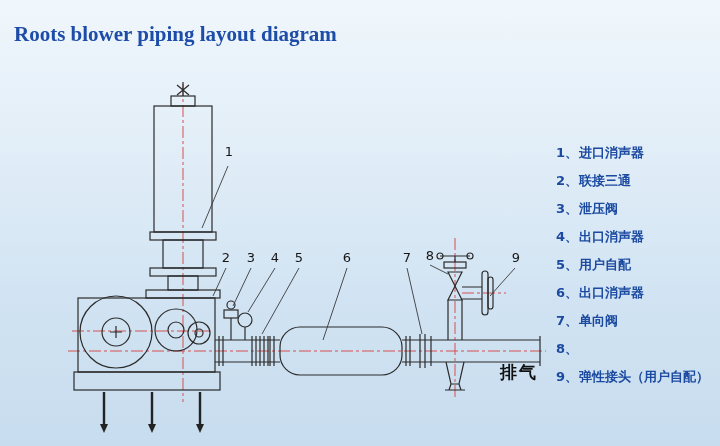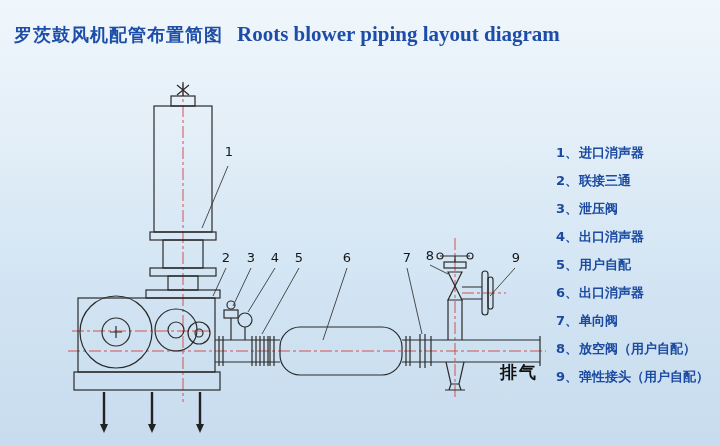--- a/index.html
+++ b/index.html
@@ -36,21 +36,20 @@
     position:absolute;left:500px;top:361px;
     font-size:17px;font-weight:bold;color:#111;letter-spacing:2px;
   }
 </style>
 </head>
 <body>
 
 <div class="page">
 
   <div class="title-bar">
-    <span class="title-zh">罗茨鼓风机配管布置简图</span>
     <span class="title-en">Roots blower piping layout diagram</span>
   </div>
 
   <svg class="drawing" width="720" height="446" viewBox="0 0 720 446">
 
     <g>
       <path class="cl" d="M68 351 H546"></path>
       <path class="cl" d="M72 331 H212"></path>
       <path class="cl" d="M183 84 V402"></path>
       <path class="cl" d="M455 238 V400"></path>
@@ -187,21 +186,20 @@
     <div class="legend-row">
       <span class="legend-num">6、</span>
       <span>出口消声器</span>
     </div>
     <div class="legend-row">
       <span class="legend-num">7、</span>
       <span>单向阀</span>
     </div>
     <div class="legend-row">
       <span class="legend-num">8、</span>
-      <span>放空阀（用户自配）</span>
     </div>
     <div class="legend-row">
       <span class="legend-num">9、</span>
       <span>弹性接头（用户自配）</span>
     </div>
   </div>
 
 </div>
 
 </body></html>

